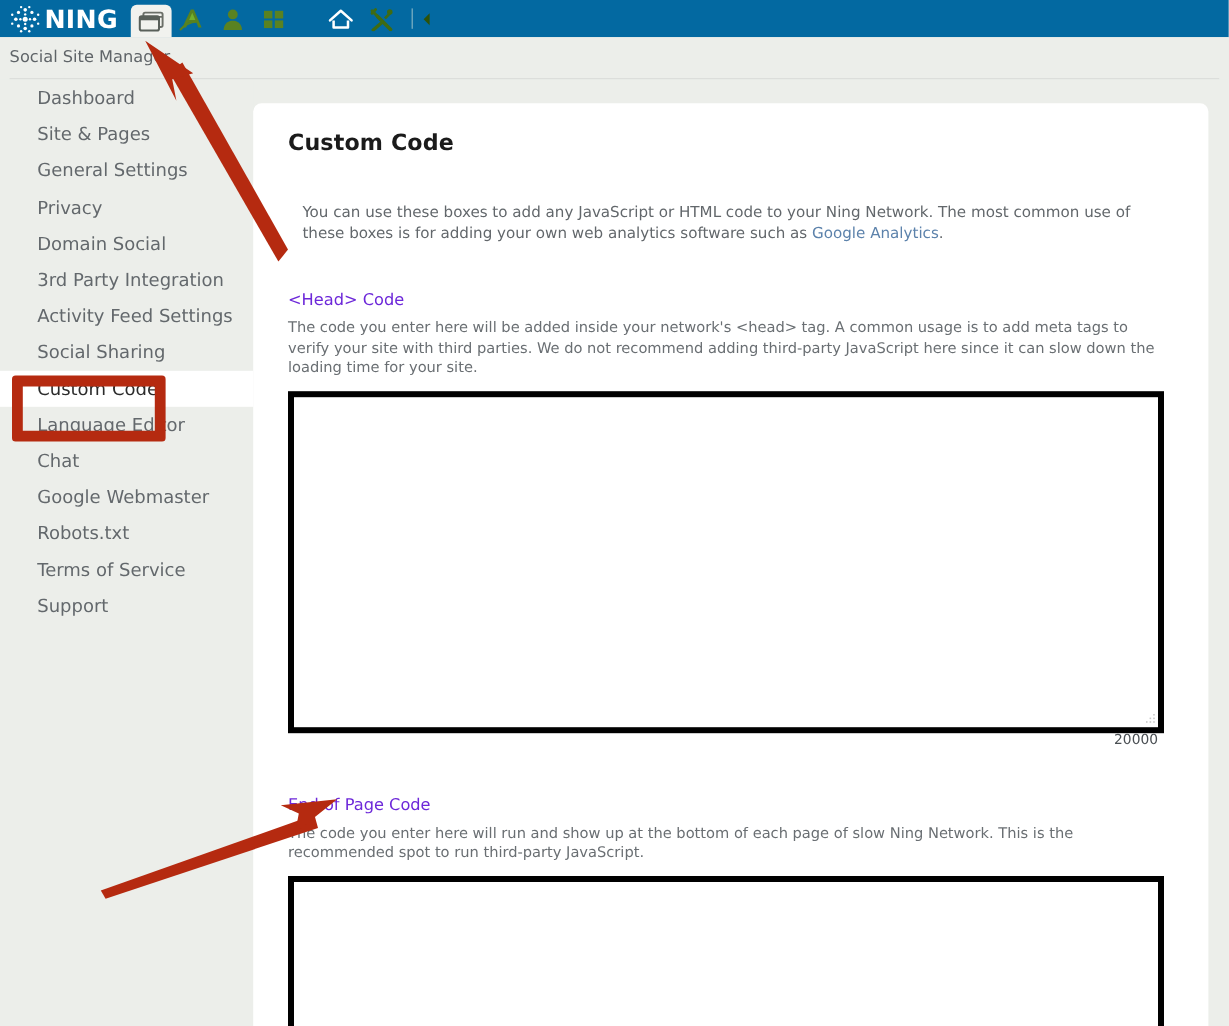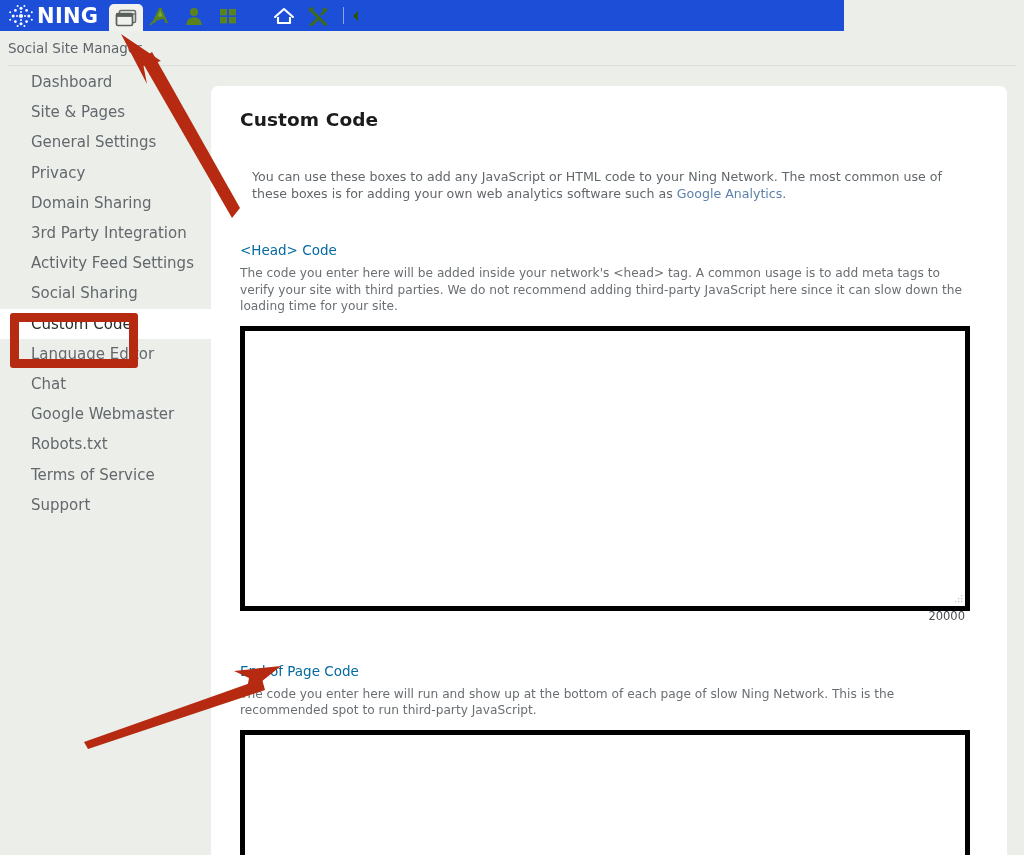--- a/index.html
+++ b/index.html
@@ -9,22 +9,22 @@
     overflow: hidden;
     background: #eceeea;
     font-family: "DejaVu Sans", "Liberation Sans", sans-serif;
   }
 
   #root { position: relative; width: 1024px; height: 855px; }
 
   
   .topbar {
     position: absolute; top: 0; left: 0;
-    width: 844px; height: 31px;
-    background: #1d4ed8;
+    width: 1024px; height: 31px;
+    background: #0369a1;
     display: flex; align-items: center;
   }
   .logo-wrap {
     display: flex; align-items: center;
     margin-left: 8px; height: 31px;
   }
   .logo-burst { width: 26px; height: 24px; display:block; }
   .logo-text {
     color: #ffffff;
     font-size: 21px;
@@ -108,21 +108,21 @@
 
   .intro {
     margin: 12px; padding-top: 26px;
     font-size: 12.6px; line-height: 17px; color: #62676b;
     max-width: 745px;
   }
   .intro a { color: #5c82ab; text-decoration: none; }
 
   .field-label {
     margin: 0; padding-top: 28px;
-    font-size: 13.5px; color: #0369a1;
+    font-size: 13.5px; color: #6d28d9;
   }
   .field-desc {
     margin: 0; padding-top: 7px;
     font-size: 12.2px; line-height: 16.5px; color: #6a6f73;
     max-width: 725px;
   }
 
   .code-box {
     margin-top: 11px;
     width: 730px;
@@ -257,21 +257,21 @@
       <div class="side-item">
         <span>Site &amp; Pages</span>
       </div>
       <div class="side-item">
         <span>General Settings</span>
       </div>
       <div class="side-item">
         <span>Privacy</span>
       </div>
       <div class="side-item">
-        <span>Domain Sharing</span>
+        <span>Domain Social</span>
       </div>
       <div class="side-item">
         <span>3rd Party Integration</span>
       </div>
       <div class="side-item">
         <span>Activity Feed Settings</span>
       </div>
       <div class="side-item">
         <span>Social Sharing</span>
       </div>

